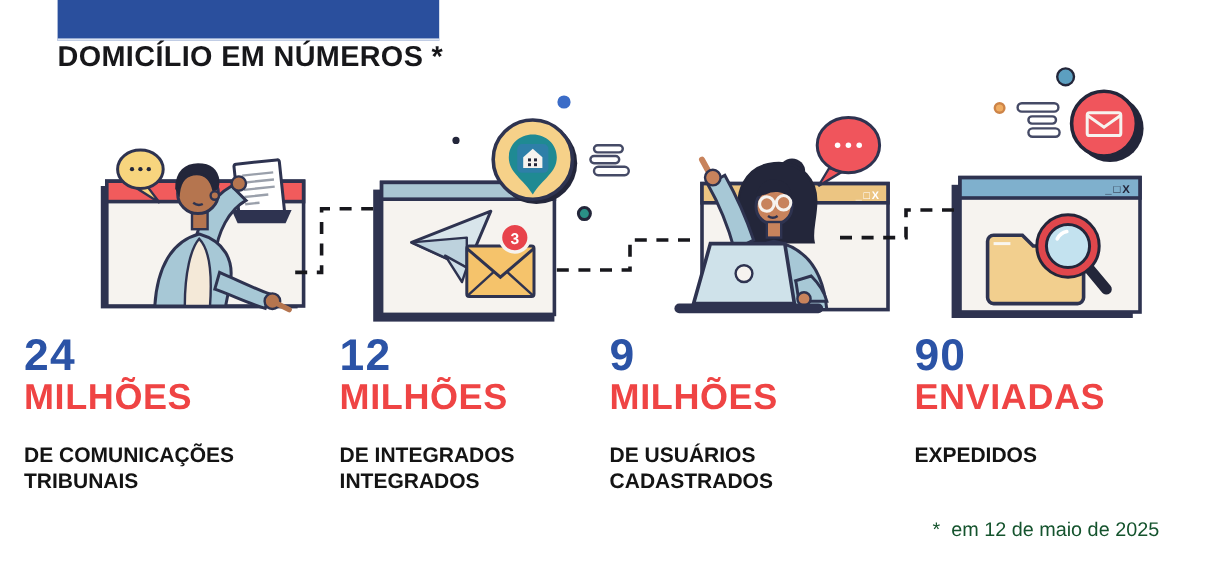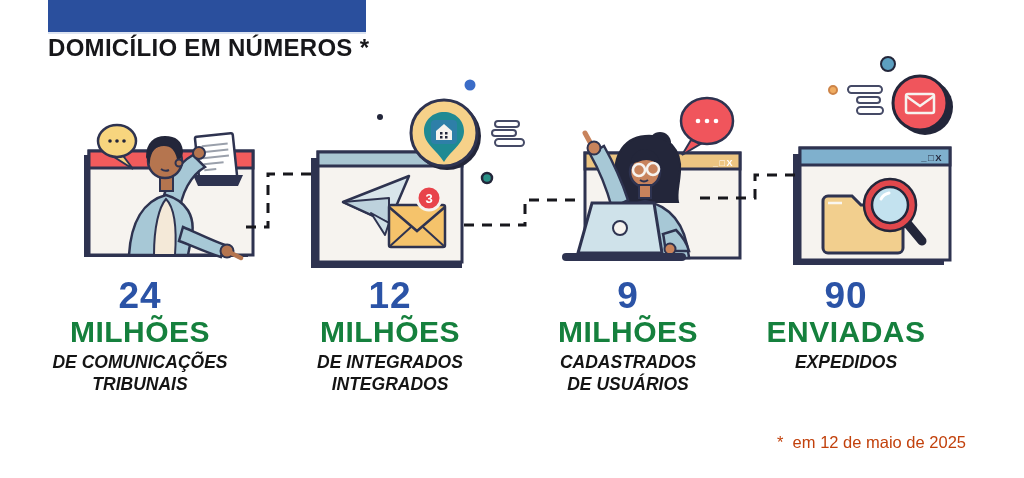--- a/index.html
+++ b/index.html
@@ -1,26 +1,26 @@
 <!DOCTYPE html>
 <html><head>
 <meta charset="utf-8">
 <style>
   html,body{margin:0;padding:0;background:#ffffff;}
   .canvas{position:relative;width:1024px;height:478px;background:#ffffff;overflow:hidden;
           font-family:"Liberation Sans",sans-serif;color:#17171a;}
   .abs{position:absolute;}
   .topbar{left:48px;top:0;width:318px;height:32px;background:#2a4f9d;border-bottom:2px solid #dce4f2;}
   .title{left:48px;top:34px;font-size:24px;font-weight:bold;letter-spacing:.3px;color:#17171a;white-space:nowrap;}
-  .stat{top:277px;width:240px;text-align:center;}
+  .stat{top:277px;width:240px;text-align:left;}
   .stat-value{font-size:37px;font-weight:bold;color:#2b53a6;line-height:1;letter-spacing:1px;}
-  .stat-unit{font-size:30px;font-weight:bold;color:#15803d;line-height:1.08;letter-spacing:.5px;margin-top:2px;}
-  .stat-label{font-size:17.5px;font-weight:bold;color:#141414;line-height:1.25;margin-top:4px;font-style:italic;}
-  .stat1{left:20px}.stat2{left:270px}.stat3{left:508px}.stat4{left:726px}
-  .footnote{right:58px;top:433px;font-size:16.5px;color:#c2410c;white-space:nowrap;}
+  .stat-unit{font-size:30px;font-weight:bold;color:#ef4444;line-height:1.08;letter-spacing:.5px;margin-top:2px;}
+  .stat-label{font-size:17.5px;font-weight:bold;color:#141414;line-height:1.25;margin-top:21px;}
+  .stat1{left:20px}.stat2{left:283px}.stat3{left:508px}.stat4{left:762px}
+  .footnote{right:58px;top:433px;font-size:16.5px;color:#14532d;white-space:nowrap;}
   .illus{pointer-events:none;}
   .connectors{left:0;top:0;z-index:6;pointer-events:none;}
   .z2{z-index:2}
   svg text{font-family:"Liberation Sans",sans-serif;}
 </style>
 </head>
 <body>
 
 <div class="canvas">
 
@@ -189,22 +189,22 @@
     <div class="stat-label">
       <div>DE INTEGRADOS</div>
       <div>INTEGRADOS</div>
     </div>
   </div>
 
   <div class="abs stat stat3">
     <div class="stat-value">9</div>
     <div class="stat-unit">MILHÕES</div>
     <div class="stat-label">
+      <div>DE USUÁRIOS</div>
       <div>CADASTRADOS</div>
-      <div>DE USUÁRIOS</div>
     </div>
   </div>
 
   <div class="abs stat stat4">
     <div class="stat-value">90</div>
     <div class="stat-unit">ENVIADAS</div>
     <div class="stat-label">
       <div>EXPEDIDOS</div>
       <div></div>
     </div>

